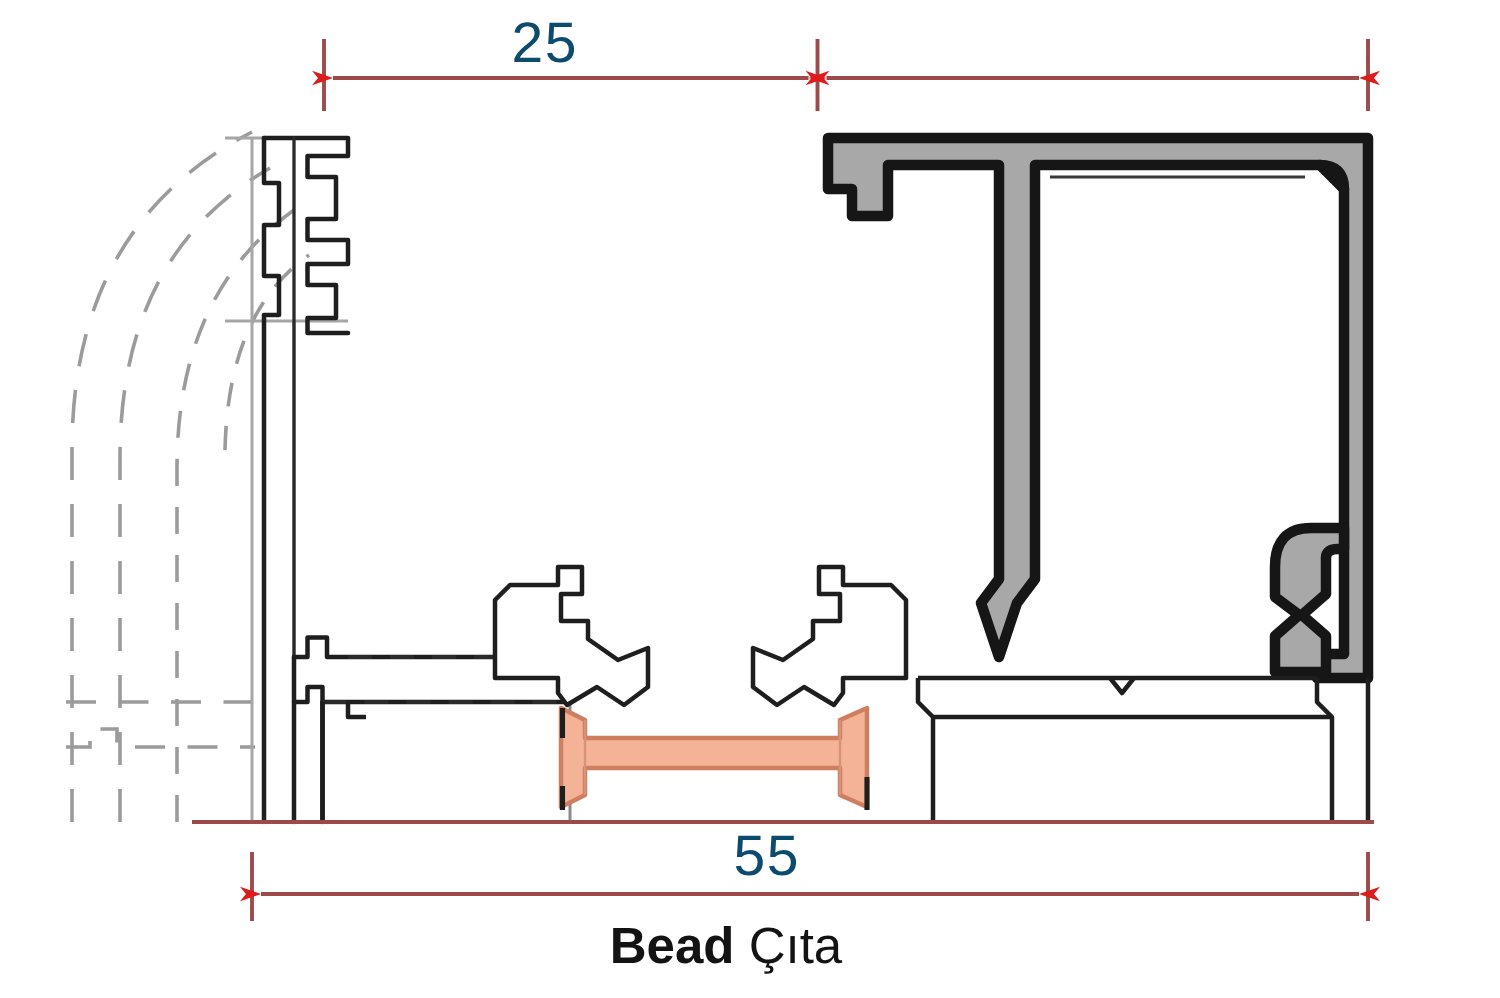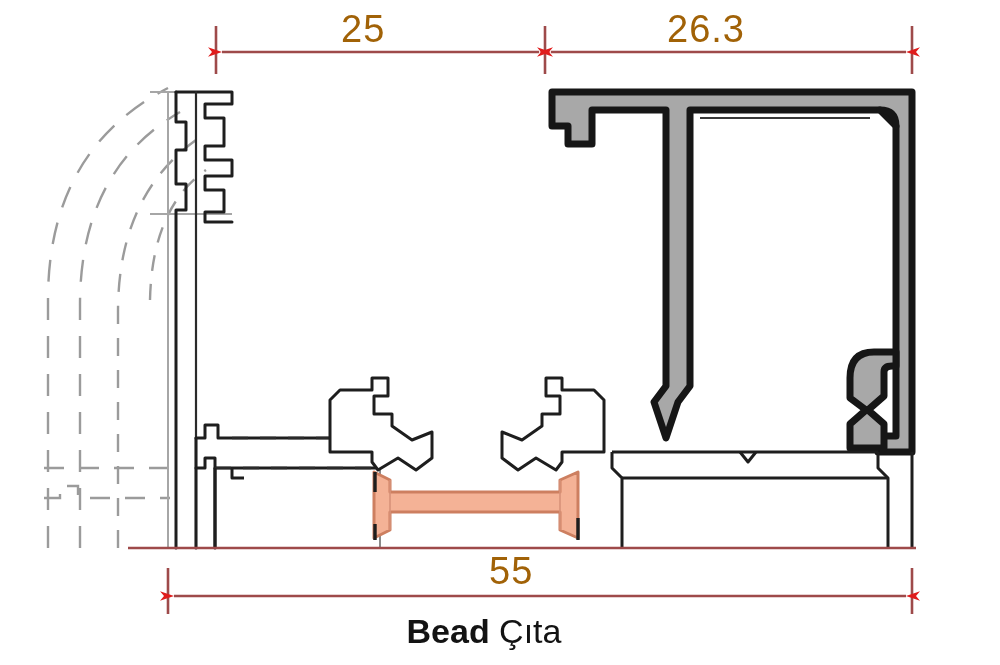--- a/index.html
+++ b/index.html
@@ -7,21 +7,21 @@
   body{
     width:1000px;height:665px;overflow:hidden;
     font-family:"Liberation Sans", sans-serif;
     position:relative;
   }
   #stage{position:relative;width:1000px;height:665px;background:#fff;}
   #drawing{position:absolute;left:0;top:0;width:1000px;height:665px;}
   .dim-text{
     position:absolute;
     font-family:"Liberation Sans", sans-serif;
-    color:#a16207;
+    color:#0c4a6e;
     white-space:nowrap;
     user-select:none;
     text-align:center;
   }
   #dim-25-label{left:341px;top:8px;font-size:38px;letter-spacing:1px;}
   #dim-263-label{left:667px;top:8px;font-size:38px;letter-spacing:1px;}
   #dim-55-label{left:489px;top:550px;font-size:38px;letter-spacing:1px;}
   #caption{
     position:absolute;left:0;top:612px;width:968px;
     text-align:center;font-size:34px;color:#131313;
@@ -180,21 +180,20 @@
     <g>
       <line x1="168" y1="568" x2="168" y2="614" stroke="#9e4a4a" stroke-width="2.6"></line>
       <line x1="912" y1="568" x2="912" y2="614" stroke="#9e4a4a" stroke-width="2.6"></line>
       <line x1="174" y1="596" x2="906" y2="596" stroke="#9e4a4a" stroke-width="2.6" marker-start="url(#arrL)" marker-end="url(#arrR)"></line>
     </g>
 
   </svg>
 
   <div class="dim-text" id="dim-25-label">25</div>
 
-  <div class="dim-text" id="dim-263-label">26.3</div>
 
   <div class="dim-text" id="dim-55-label">55</div>
 
   <div id="caption">
     <span class="bold">Bead</span><span> </span><span class="norm">Çıta</span>
   </div>
 
 </div>
 
 </body></html>

